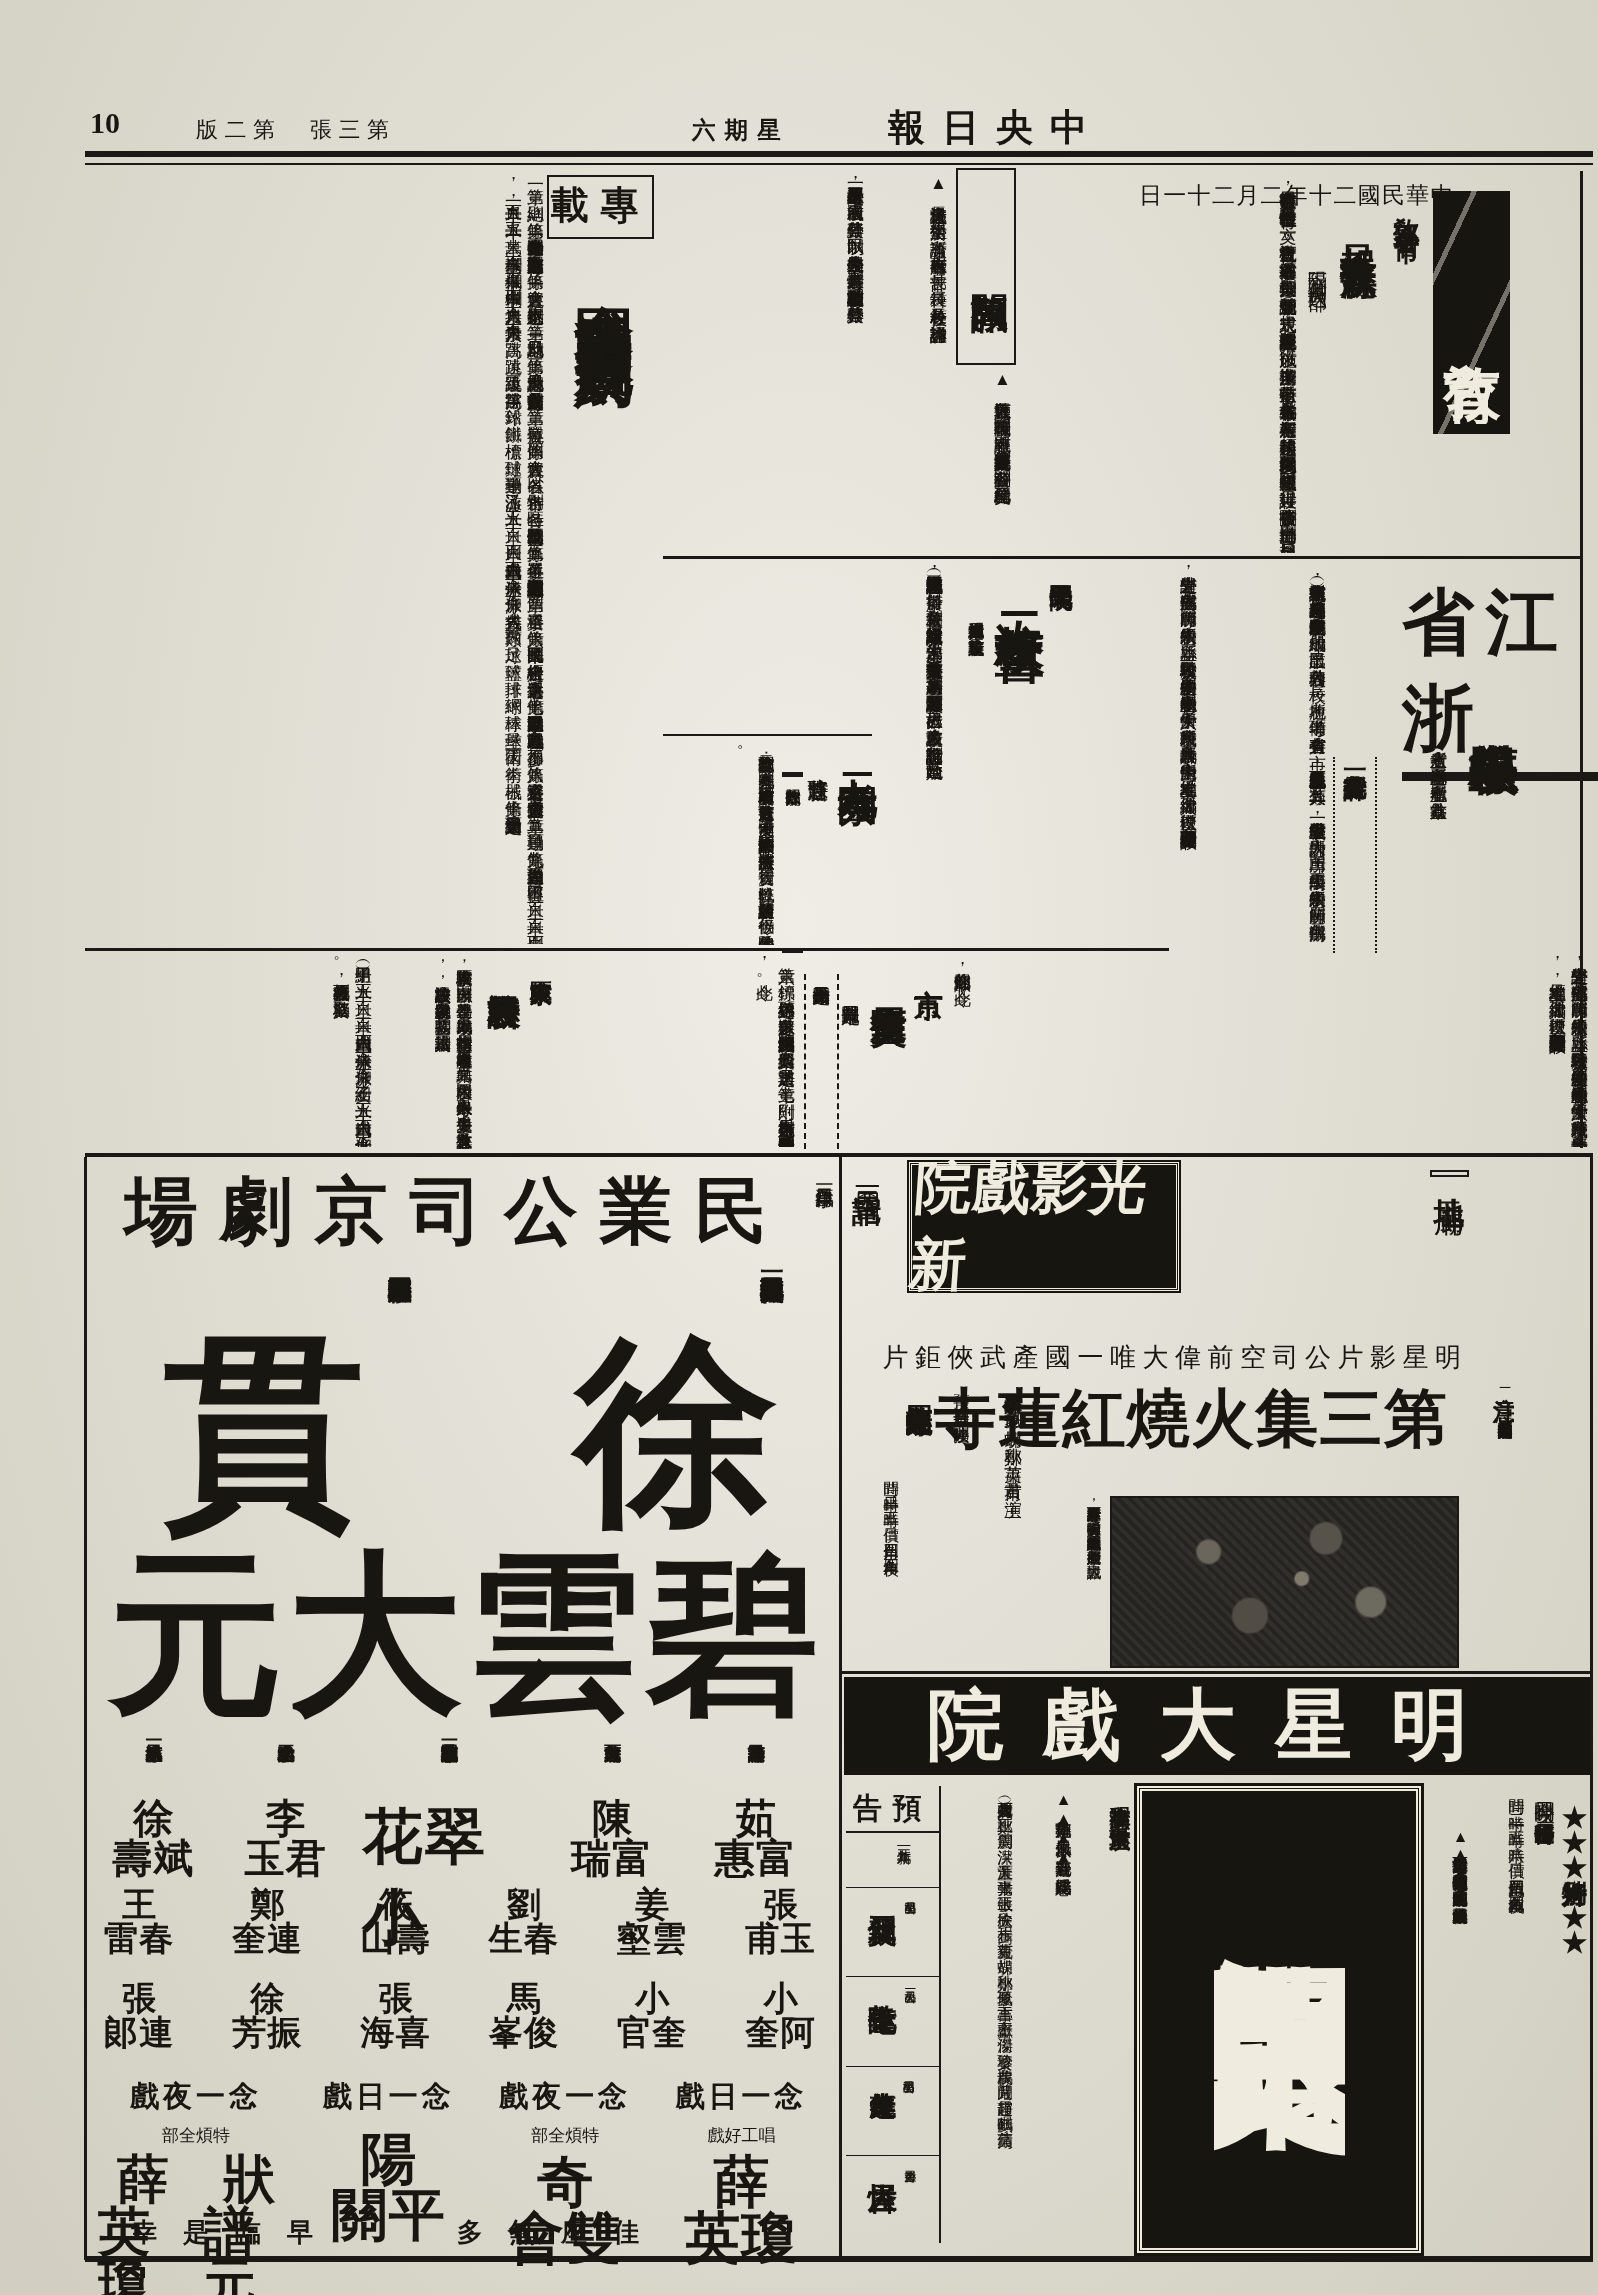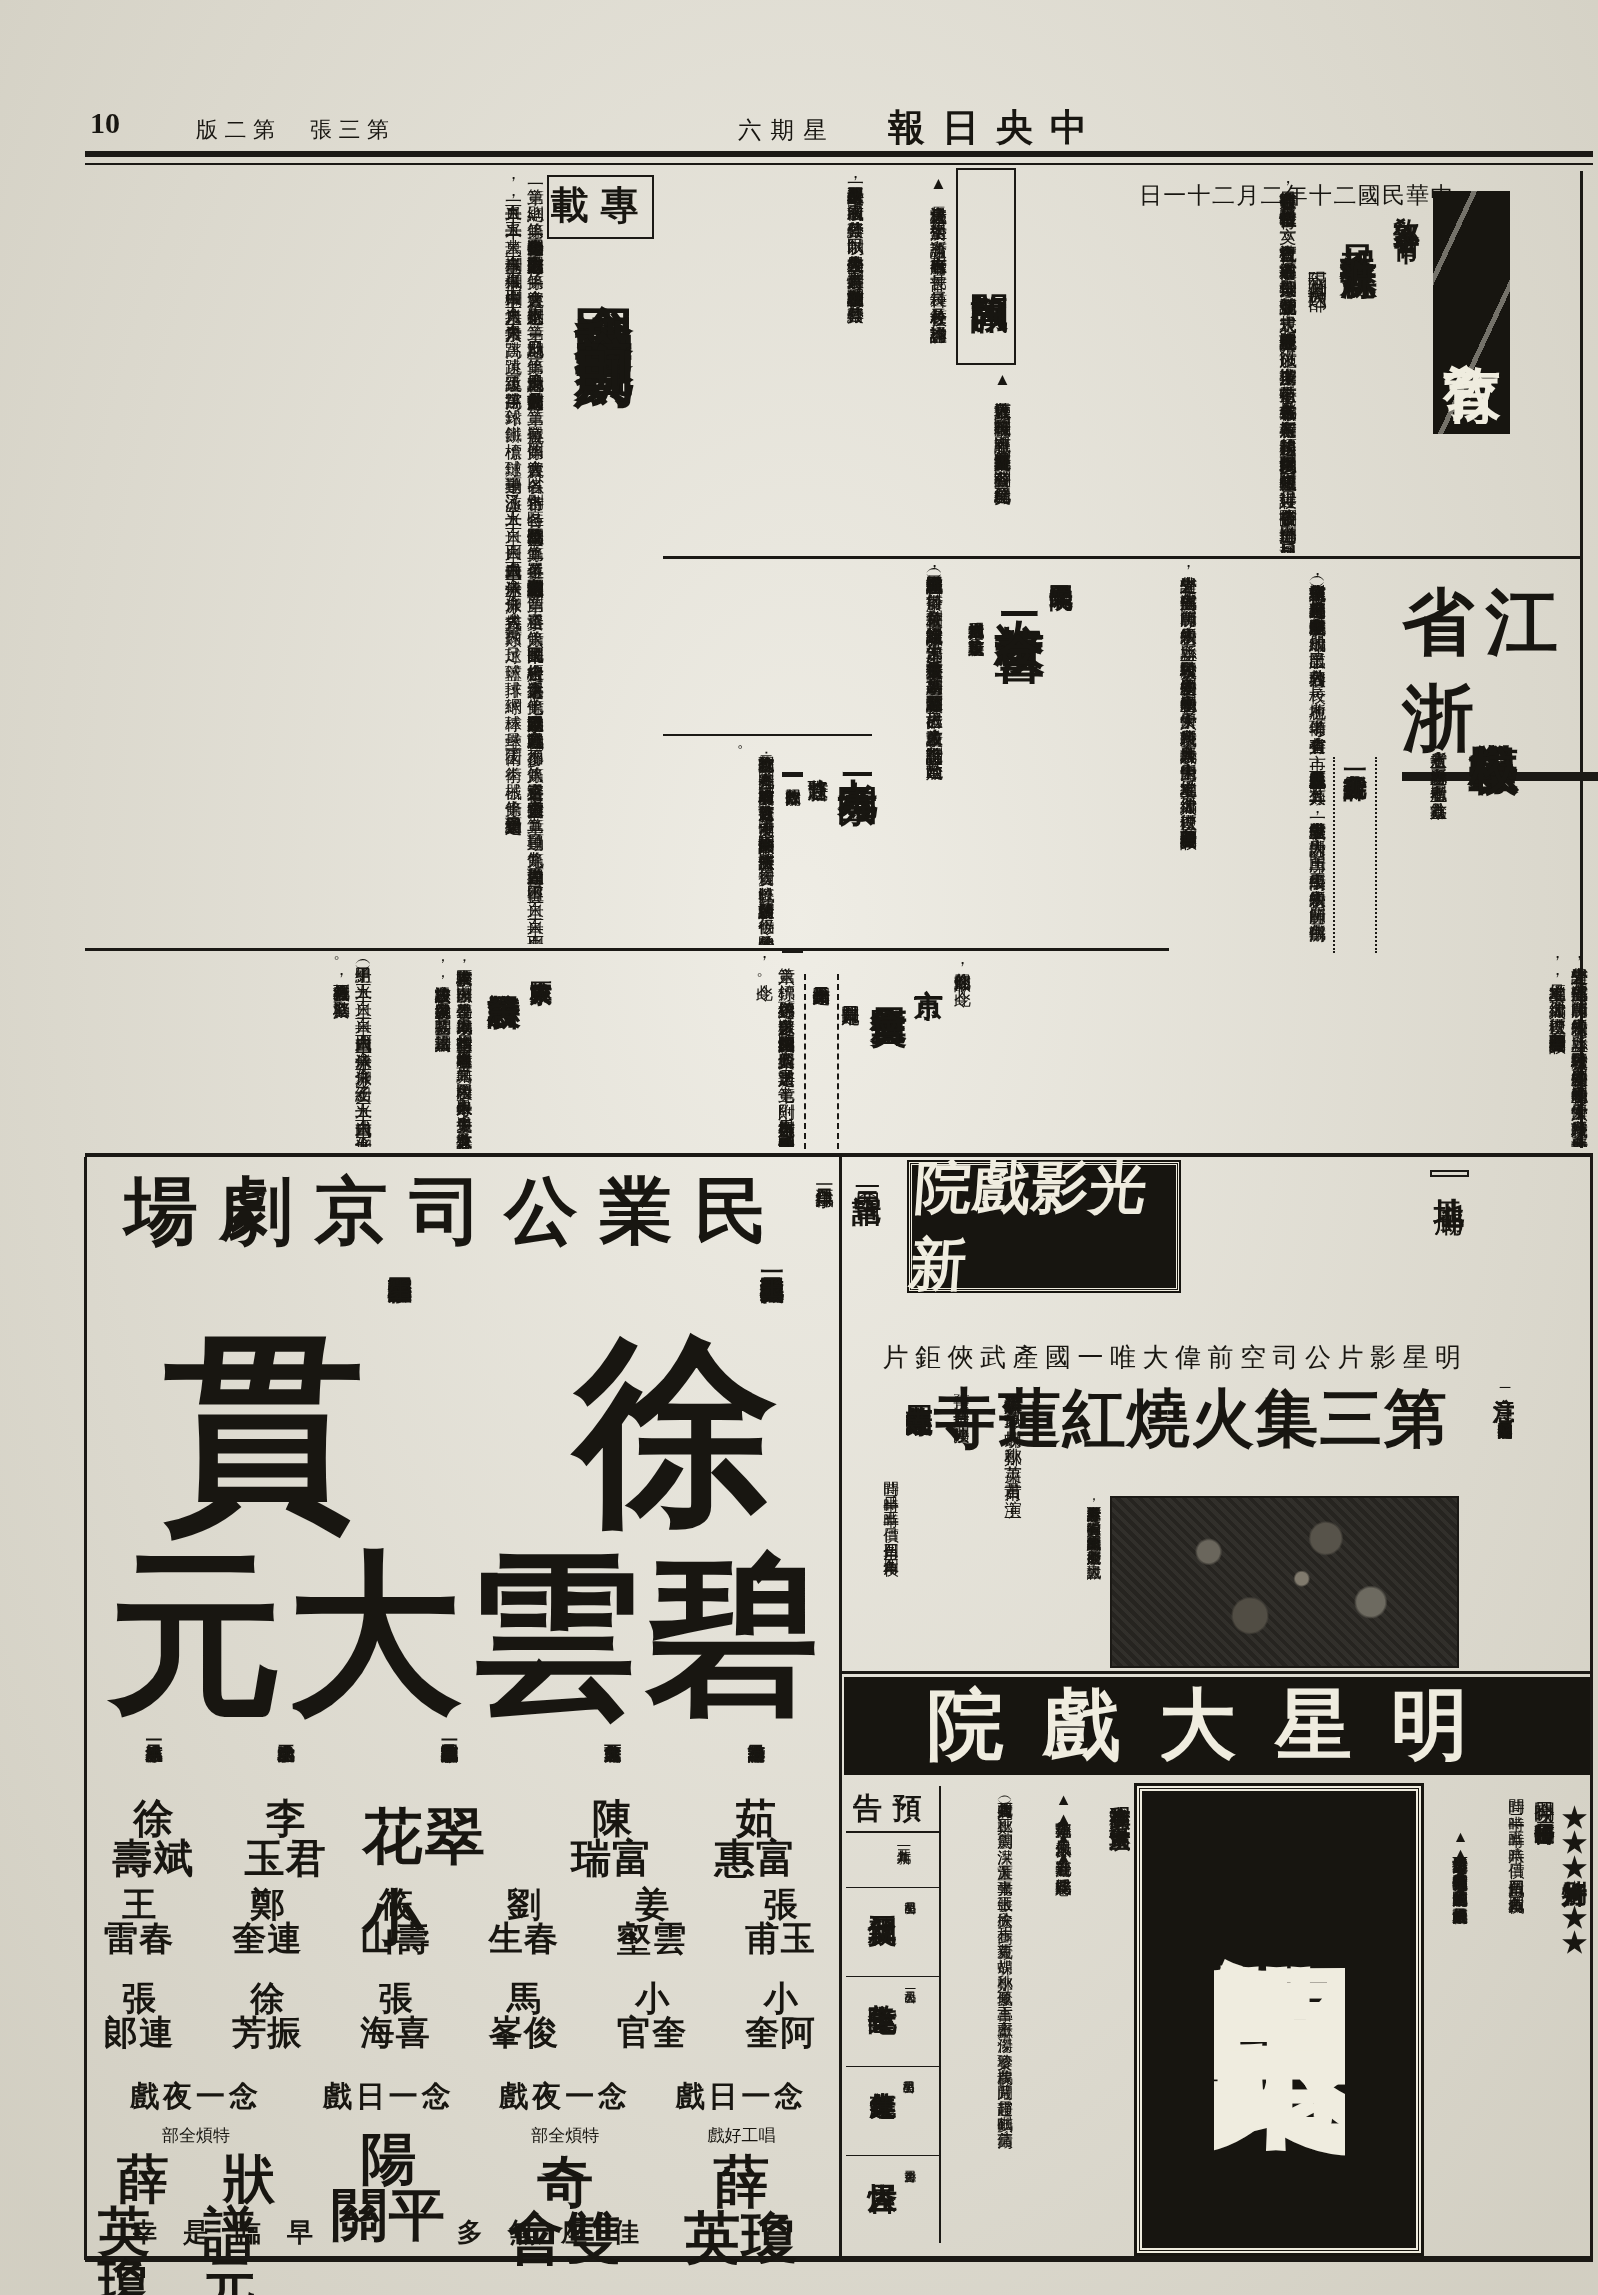--- a/index.html
+++ b/index.html
@@ -30,21 +30,21 @@
   .wavy{border-left:2px dashed #1b1915;border-right:2px dashed #1b1915;padding:0 3.3px;}
   .charbox{border:2px solid #1b1915;padding:1.3px 0.7px;margin-bottom:3.9px;}
 </style>
 </head>
 <body>
 
 <div class="page">
 
   <div class="abs" style="left:90px;top:106px;font-size:30px;font-weight:bold;font-family:Liberation Serif, serif;">10</div>
   <div class="abs" style="left:196px;top:115px;font-size:22px;letter-spacing:6.5px;">版二第　張三第</div>
-  <div class="abs" style="left:692px;top:114px;font-size:23.5px;letter-spacing:9.1px;font-weight:normal;margin-left:46px;">六期星</div>
+  <div class="abs" style="left:692px;top:114px;font-size:23.5px;letter-spacing:9.1px;font-weight:bold;">六期星</div>
   <div class="abs" style="left:888px;top:103px;font-size:37px;letter-spacing:17px;font-weight:bold;">報日央中</div>
   <div class="abs" style="left:1139px;top:132px;font-size:23px;letter-spacing:1.3px;margin-top:48px;">日一十二月二年十二國民華中</div>
   <div class="rule" style="left:85px;top:151px;width:1508px;height:5.9px;"></div>
   <div class="rule" style="left:85px;top:163px;width:1508px;height:2px;"></div>
   <div class="rule" style="left:1580px;top:171px;width:2.6px;height:977px;"></div>
 
   <div class="abs logo-edu" style="left:1433px;top:191px;width:77px;height:243px;">
     <div class="vt" style="color:#efecdf;font-size:57px;font-weight:bold;margin:18.3px auto 0 auto;height:215px;width:100%;text-align:center;">敎育</div>
   </div>
   <div class="abs vt" style="left:1389px;top:196px;height:196px;font-size:26px;font-weight:bold;letter-spacing:3.9px;">敎部令各省市</div>

